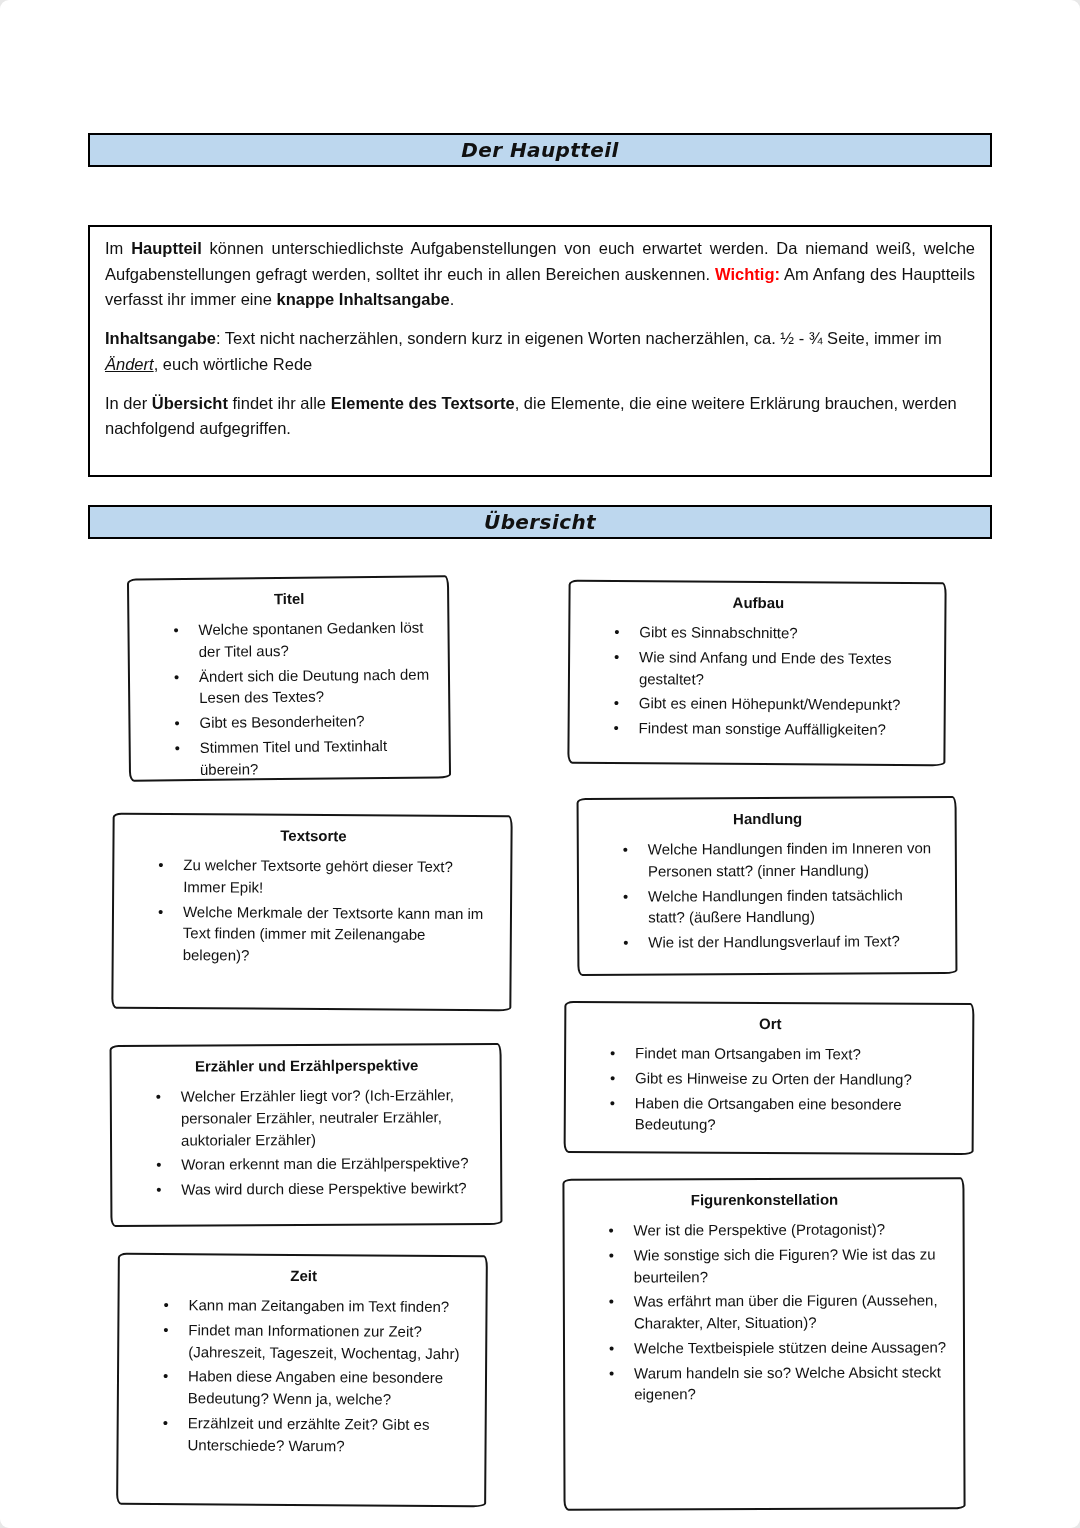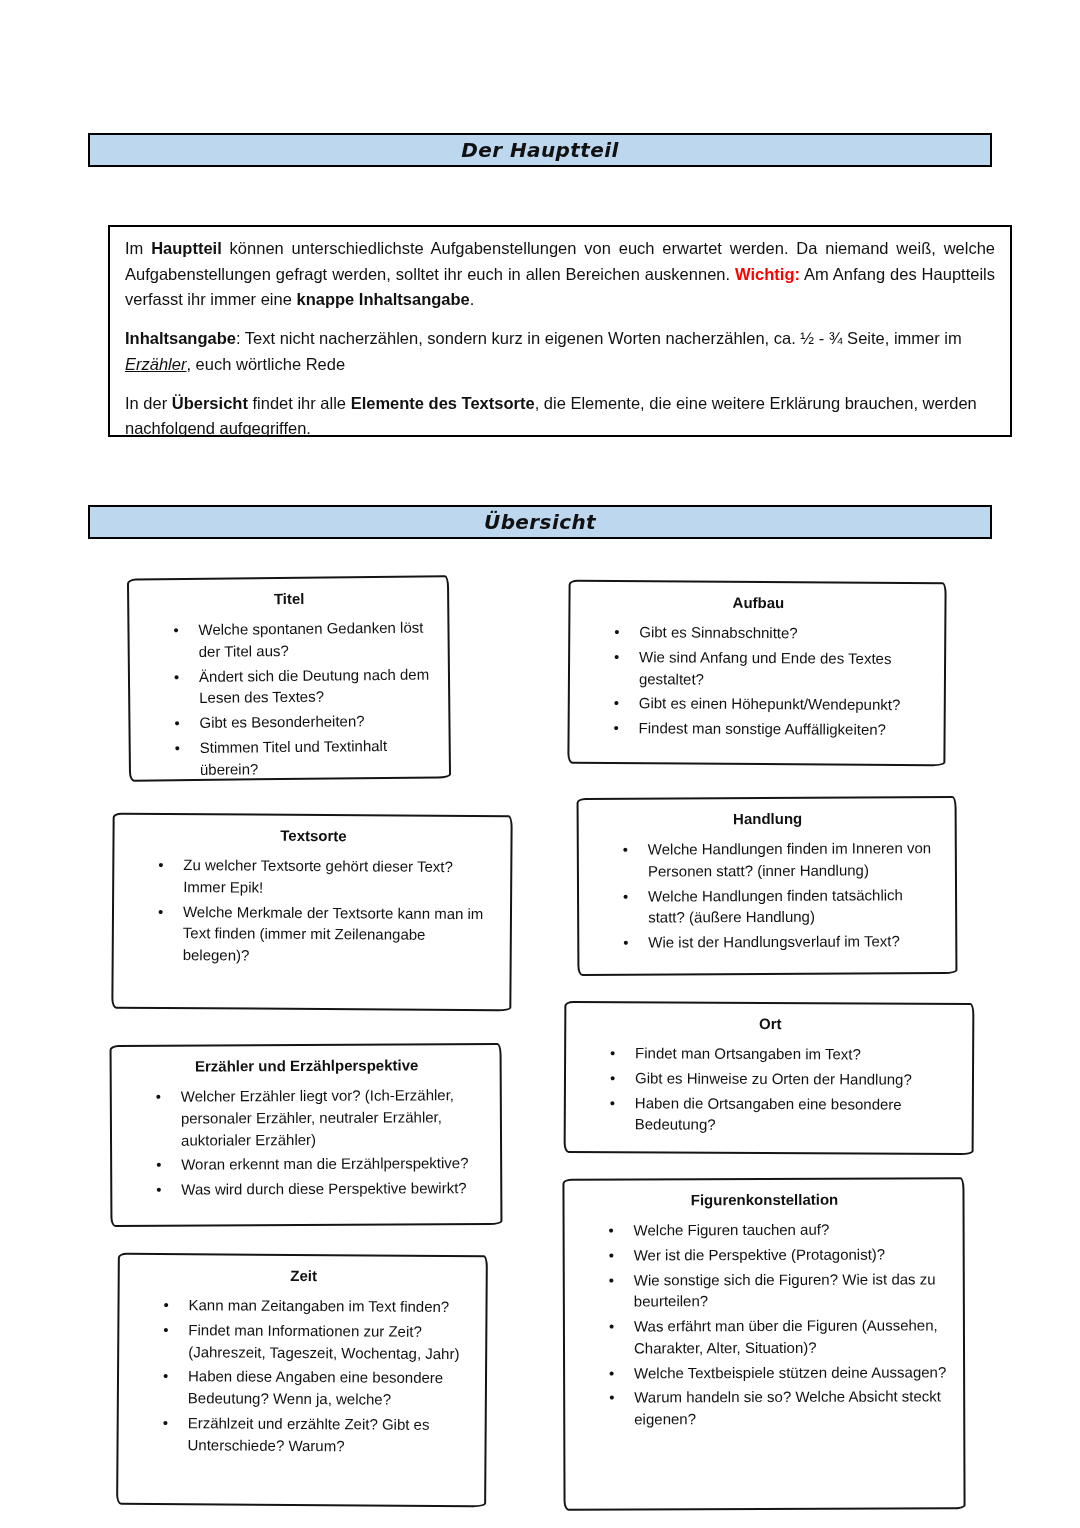--- a/index.html
+++ b/index.html
@@ -5,20 +5,21 @@
   html, body { margin: 0; padding: 0; background: #e8e8e8; }
   .page {
     position: relative;
     width: 1080px;
     height: 1528px;
     background: #ffffff;
     margin: 0 auto;
     overflow: hidden;
     font-family: "Liberation Sans", sans-serif;
     color: #111;
+    border-radius: 9px;
   }
 
   
   .header-bar {
     position: absolute;
     left: 88px;
     width: 904px;
     height: 34px;
     background: #BDD7EE;
     border: 2px solid #000;
@@ -34,27 +35,26 @@
   }
   #hdr-main { top: 133px; }
   #hdr-overview { top: 505px; }
 
   
   #intro-box {
     position: absolute;
     left: 88px;
     top: 225px;
     width: 904px;
-    height: 212px;
+    height: 252px;
     border: 2px solid #000;
     box-sizing: border-box;
     padding: 9px 15px 6px 15px;
     font-size: 16.5px;
     line-height: 1.56;
-    margin-left: 20px;
   }
   #intro-box p { margin: 0 0 13px 0; }
   #intro-box p.justify { text-align: justify; }
 
   
   .sketch-box {
     position: absolute;
     background: #fff;
     border: 2.2px solid #151515;
     box-sizing: border-box;
@@ -100,21 +100,21 @@
 <body>
 
 <div class="page">
 
   <div class="header-bar" id="hdr-main">
     <span>Der Hauptteil</span>
   </div>
 
   <div id="intro-box">
     <p class="justify"><span>Im </span><span style="font-weight: bold;">Hauptteil</span><span> können unterschiedlichste Aufgabenstellungen von euch erwartet werden. Da niemand weiß, welche Aufgabenstellungen gefragt werden, solltet ihr euch in allen Bereichen auskennen. </span><span style="font-weight: bold; color: rgb(255, 0, 0);">Wichtig:</span><span> Am Anfang des Hauptteils verfasst ihr immer eine </span><span style="font-weight: bold;">knappe Inhaltsangabe</span><span>.</span></p>
-    <p><span style="font-weight: bold;">Inhaltsangabe</span><span>: Text nicht nacherzählen, sondern kurz in eigenen Worten nacherzählen, ca. ½ - ¾ Seite, immer im </span><span style="font-style: italic; text-decoration: underline;">Erzähler</span><span>, euch wörtliche Rede</span></p>
+    <p><span style="font-weight: bold;">Inhaltsangabe</span><span>: Text nicht nacherzählen, sondern kurz in eigenen Worten nacherzählen, ca. ½ - ¾ Seite, immer im </span><span style="font-style: italic; text-decoration: underline;">Ändert</span><span>, euch wörtliche Rede</span></p>
     <p><span>In der </span><span style="font-weight: bold;">Übersicht</span><span> findet ihr alle </span><span style="font-weight: bold;">Elemente des Textsorte</span><span>, die Elemente, die eine weitere Erklärung brauchen, werden nachfolgend aufgegriffen.</span></p>
   </div>
 
   <div class="header-bar" id="hdr-overview">
     <span>Übersicht</span>
   </div>
 
   <div class="sketch-box" id="box-titel">
     <div class="box-title">Titel</div>
     <ul class="box-list">
@@ -176,21 +176,20 @@
     <ul class="box-list">
       <li>Findet man Ortsangaben im Text?</li>
       <li>Gibt es Hinweise zu Orten der Handlung?</li>
       <li>Haben die Ortsangaben eine besondere Bedeutung?</li>
     </ul>
   </div>
 
   <div class="sketch-box" id="box-figuren">
     <div class="box-title">Figurenkonstellation</div>
     <ul class="box-list">
-      <li>Welche Figuren tauchen auf?</li>
       <li>Wer ist die Perspektive (Protagonist)?</li>
       <li>Wie sonstige sich die Figuren? Wie ist das zu beurteilen?</li>
       <li>Was erfährt man über die Figuren (Aussehen, Charakter, Alter, Situation)?</li>
       <li>Welche Textbeispiele stützen deine Aussagen?</li>
       <li>Warum handeln sie so? Welche Absicht steckt eigenen?</li>
     </ul>
   </div>
 
 </div>
 

